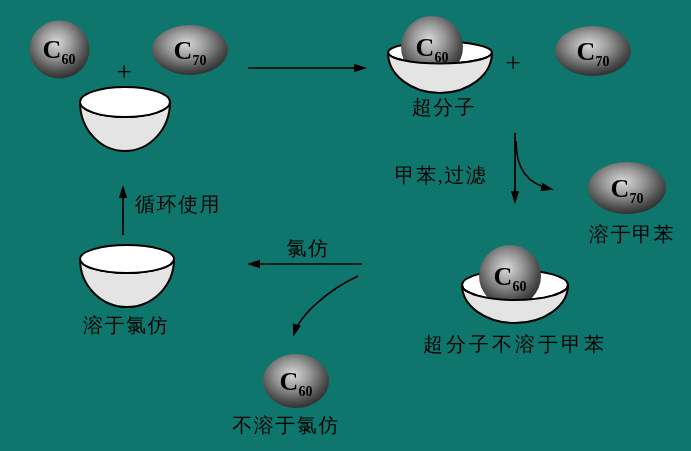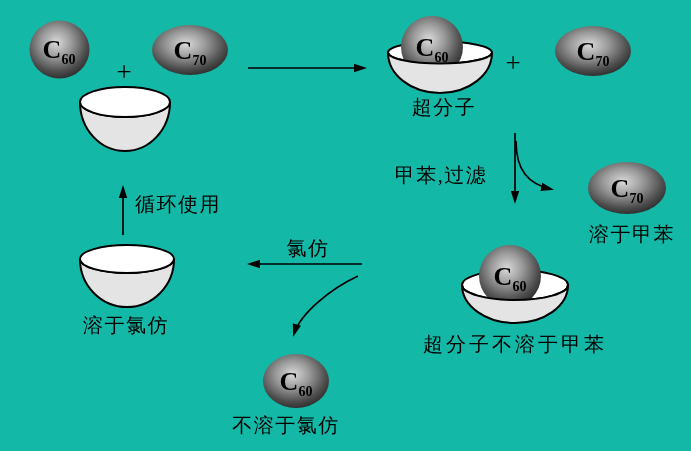--- a/index.html
+++ b/index.html
@@ -1,16 +1,16 @@
 <!DOCTYPE html>
 <html><head>
 <meta charset="utf-8">
 <style>
   html,body{margin:0;padding:0;background:#fff;}
-  .stage{position:relative;width:691px;height:451px;background:#14b8a6;overflow:hidden;
+  .stage{position:relative;width:691px;height:451px;background:#0f766e;overflow:hidden;
          font-family:"Liberation Serif","DejaVu Serif",serif;}
   svg{position:absolute;left:0;top:0;}
   .outline{stroke:#000000;stroke-width:2;}
   .arrowline{stroke:#000000;stroke-width:1.7;fill:none;}
   .cjk{font-family:"Liberation Serif","DejaVu Serif",serif;font-size:20px;fill:#000;
        letter-spacing:1.5px;}
   .cjk.wide{letter-spacing:3px;}
   .formula{font-family:"Liberation Serif","DejaVu Serif",serif;font-weight:bold;
            font-size:26px;fill:#000;}
   .formula .sub{font-size:14px;}

